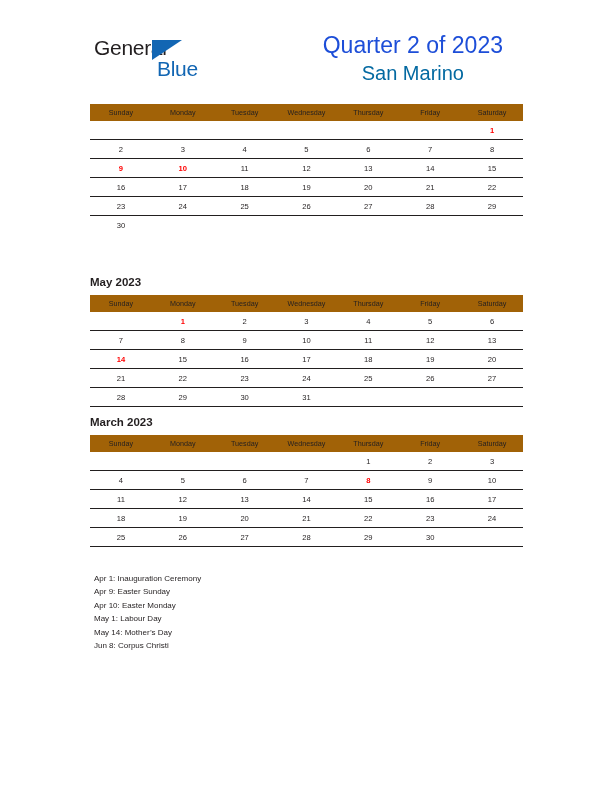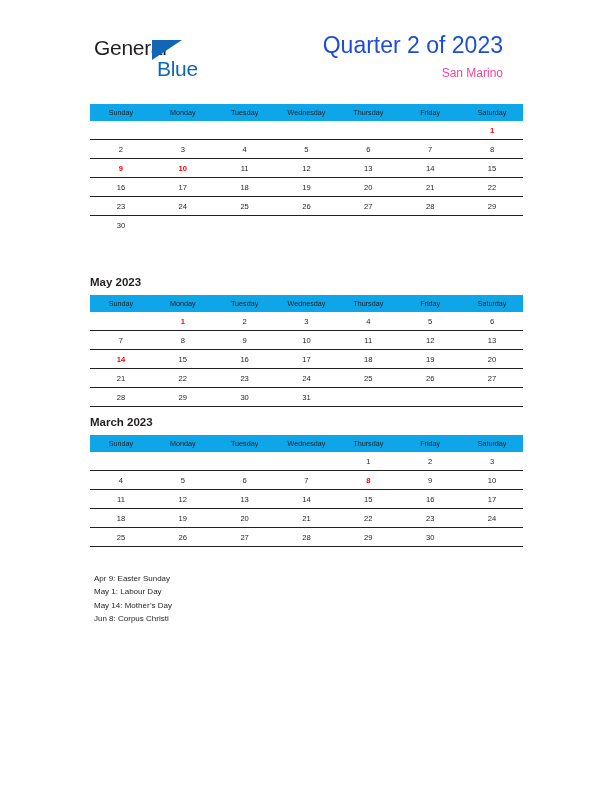--- a/index.html
+++ b/index.html
@@ -77,25 +77,26 @@
     top: 0;
     text-align: right;
   }
   .quarter-title {
     font-size: 23px;
     color: #1d4ed8;
     line-height: 30px;
     white-space: nowrap;
   }
   .location-title {
-    font-size: 12px;
-    color: #ec4899;
+    font-size: 20px;
+    color: #0369a1;
     line-height: 22px;
     margin-top: 2px;
     white-space: nowrap;
+    text-align: center;
   }
 
   
   .month-block {
     position: absolute;
     left: 90px;
     width: 433px;
   }
   .month-name {
     font-size: 11.5px;
@@ -104,21 +105,21 @@
     margin-bottom: 6px;
     line-height: 14px;
   }
 
   table.cal {
     border-collapse: collapse;
     width: 433px;
     table-layout: fixed;
   }
   table.cal th {
-    background: #0ea5e9;
+    background: #a16207;
     font-size: 7.2px;
     font-weight: normal;
     color: #231f20;
     height: 17px;
     text-align: center;
     vertical-align: middle;
     border: none;
     padding: 0;
   }
   table.cal td {
@@ -366,19 +367,21 @@
               <td>29</td>
               <td>30</td>
               <td></td>
             </tr>
           </tbody>
         </table>
       </div>
     </div>
 
   <div class="holiday-list" id="holiday-list">
+      <div class="holiday-item">Apr 1: Inauguration Ceremony</div>
       <div class="holiday-item">Apr 9: Easter Sunday</div>
+      <div class="holiday-item">Apr 10: Easter Monday</div>
       <div class="holiday-item">May 1: Labour Day</div>
       <div class="holiday-item">May 14: Mother’s Day</div>
       <div class="holiday-item">Jun 8: Corpus Christi</div>
     </div>
 
 </div>
 
 </body></html>

